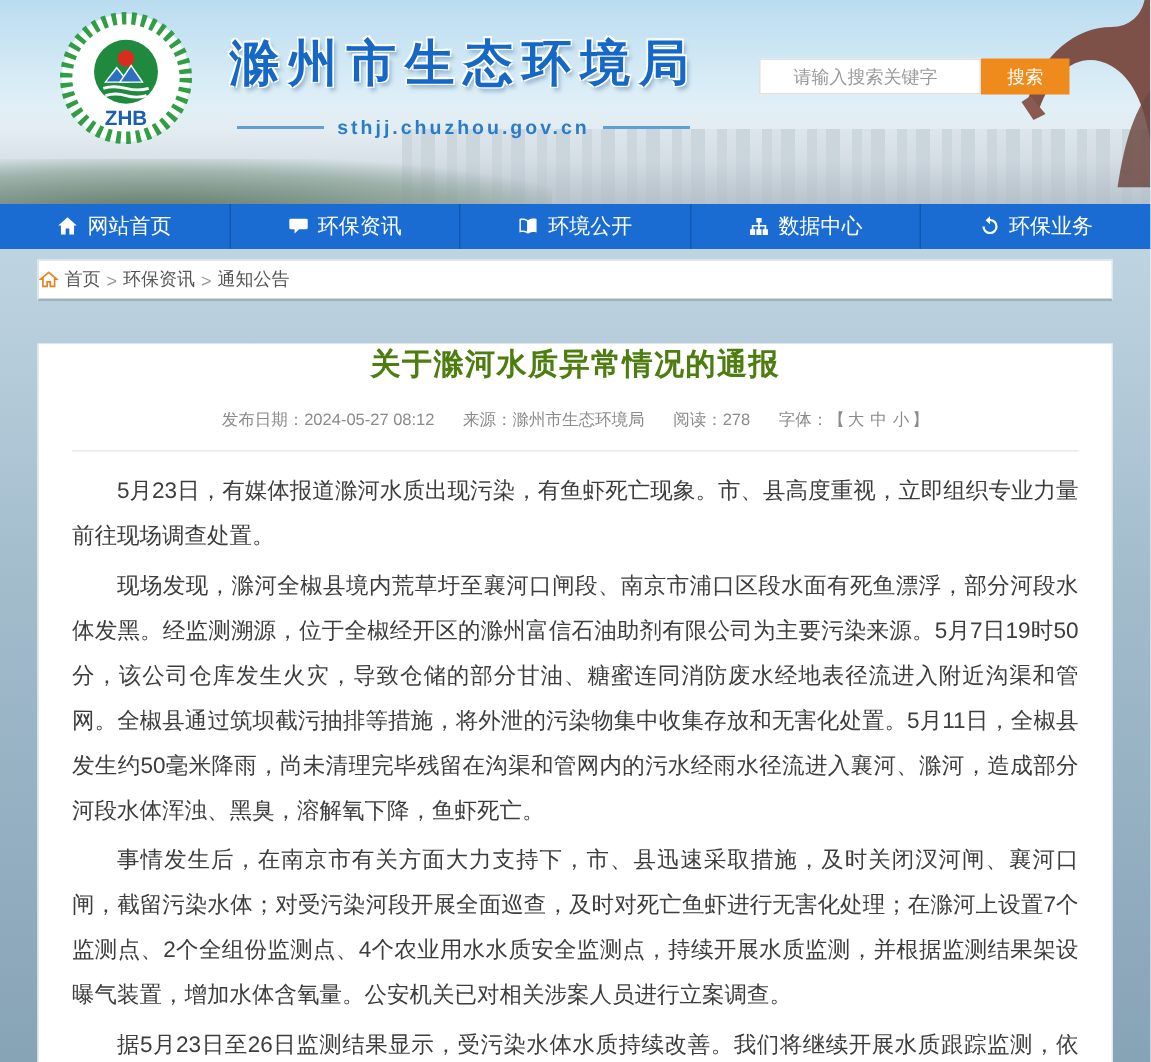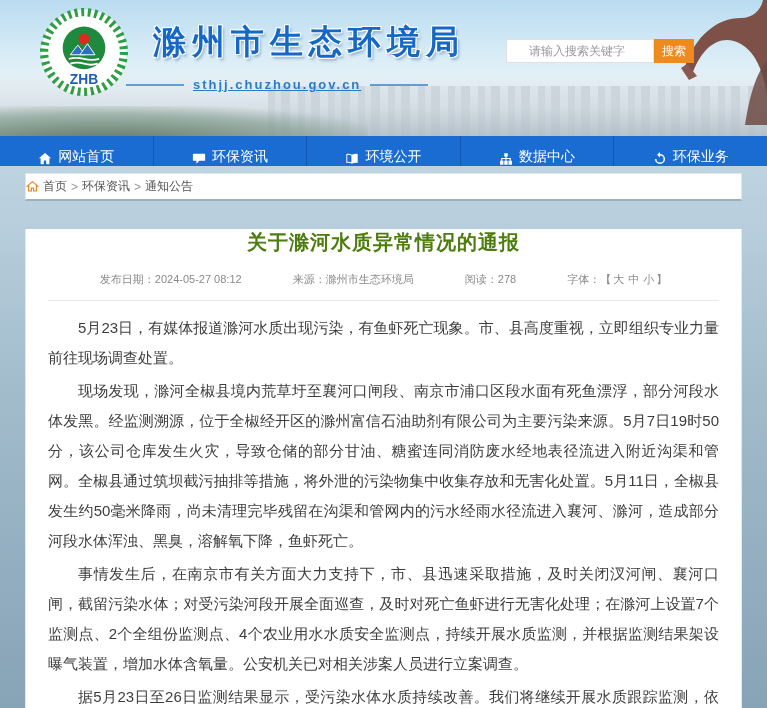--- a/index.html
+++ b/index.html
@@ -19,50 +19,50 @@
     background: linear-gradient(180deg, rgba(222,232,240,0) 0%, rgba(205,214,222,.55) 55%, rgba(178,190,200,.85) 100%); }
   .hills { position:absolute; bottom:0; left:0; width:48%; height:30px;
     background: radial-gradient(ellipse at 28% 115%, rgba(83,112,88,.85) 0%, rgba(110,140,115,.45) 55%, rgba(120,150,125,0) 78%); }
   .pagoda { position:absolute; top:0; right:0; width:150px; height:125px; }
 
   .logo { position:absolute; left:40px; top:8px; width:88px; height:88px; }
 
   .title-wrap { position:absolute; left:126px; top:20px; width:366px; text-align:center; }
   .site-title { font-size:33px; font-weight:bold; color:#1668c7; letter-spacing:6px; white-space:nowrap;
     text-shadow:-1px -1px 0 #fff, 1px -1px 0 #fff, -1px 1px 0 #fff, 1px 1px 0 #fff, 2px 3px 3px rgba(20,70,130,.35); }
-  .url-row { margin-top:12px; display:flex; align-items:center; gap:9px;
-    color:#2a7cc9; font-weight:bold; font-size:13px; letter-spacing:2px;text-decoration:underline; }
+  .url-row { margin-top:12px; display:flex; align-items:center; justify-content:center; gap:9px;
+    color:#2a7cc9; font-weight:bold; font-size:13px; letter-spacing:2px; }
   .url-row .line { width:58px; height:2px; background:#5f9fd6; }
 
   .search { position:absolute; left:506px; top:39px; display:flex; }
   .search input { width:148px; height:24px; border:1px solid #e0e0e0; background:#fff;
     font-size:12px; padding:0 22px; color:#333; outline:none; font-family:"Liberation Sans",sans-serif; }
   .search input::placeholder { color:#9a9a9a; }
-  .search button { width:40px; height:24px; background:#ef8a1d; color:#fff; border:none;
+  .search button { width:59px; height:24px; background:#ef8a1d; color:#fff; border:none;
     font-size:12px; cursor:pointer; font-family:"Liberation Sans",sans-serif; }
 
   
   .navbar { display:flex; height:30px; background:#1b6cd2; }
-  .nav-item { flex:1; display:flex; align-items:flex-end; justify-content:center; gap:6px;
+  .nav-item { flex:1; display:flex; align-items:center; justify-content:center; gap:6px;
     color:#fff; font-size:14px; border-right:1px solid #0f59b5; cursor:pointer; white-space:nowrap; }
   .nav-item:last-child { border-right:none; }
   .nav-item svg { width:14px; height:14px; fill:#fff; flex:none; }
 
   
   .content { width:717px; margin:7px auto 0; }
   .breadcrumb { height:28px; background:#fff; border:1px solid #dfe5e8; border-bottom:2px solid #9db1bc;
     display:flex; align-items:center; font-size:12px; color:#555; gap:4px; }
   .breadcrumb .sep { color:#999; }
   .breadcrumb .crumb { cursor:pointer; }
   .breadcrumb svg { width:13px; height:13px; flex:none; }
 
   .article { background:#fff; border:1px solid #e3e8ea; border-top:none; padding:0 22px 28px; min-height:508px; }
   .article-title { margin-top:28px; text-align:center; font-size:20px; color:#4d7c0f; font-weight:bold; letter-spacing:1px; }
   .meta { margin-top:16px; text-align:center; font-size:11px; color:#8a8a8a; }
-  .meta .seg { margin:0 24px;text-align:center; }
+  .meta .seg { margin:0 8px;text-align:center; }
   .meta .fs { cursor:pointer; margin:0 2px; }
   .divider { margin-top:13px; border-top:1px solid #e8e8e8; }
   .body { margin-top:12px; }
   .body p { font-size:15px; line-height:30px; color:#3d3d3d; text-indent:2em; text-align:justify; margin-top:3px; }
 </style>
 </head>
 <body>
 
 <div class="banner">
   <div class="city-strip"></div>

